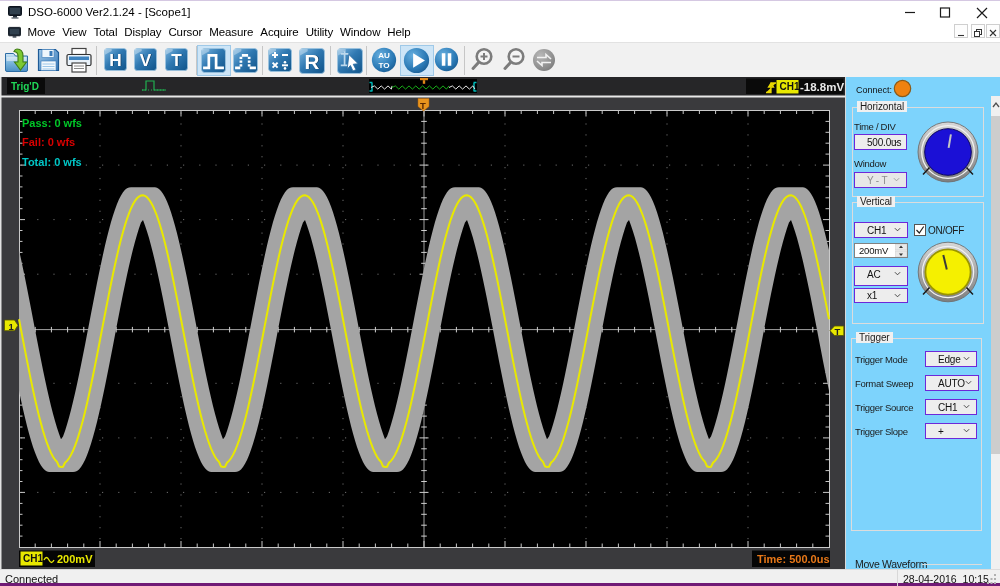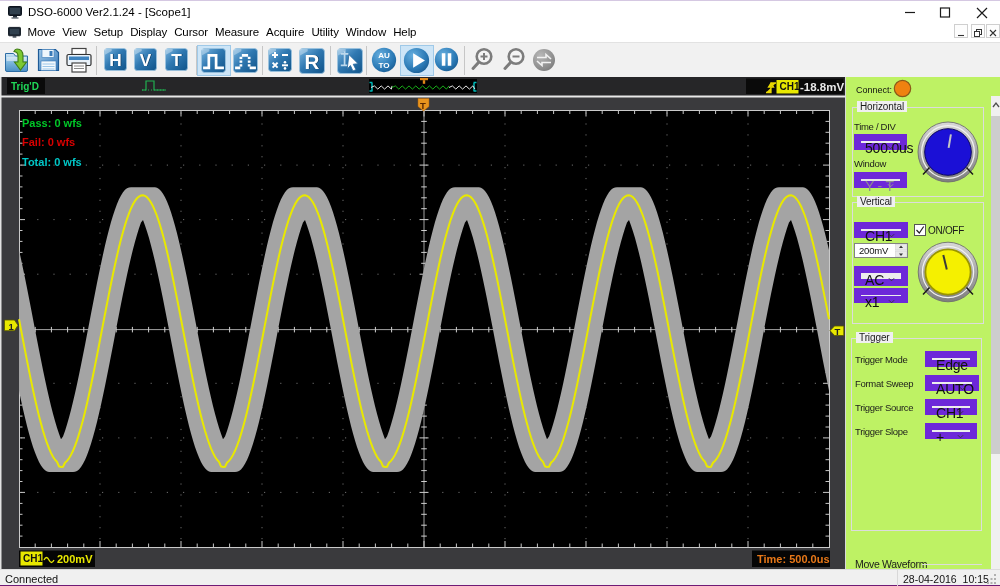--- a/index.html
+++ b/index.html
@@ -1,20 +1,20 @@
 <!DOCTYPE html>
 <html><head><meta charset="utf-8">
 <style>
 *{margin:0;padding:0;box-sizing:border-box}
 html,body{width:1000px;height:586px;overflow:hidden}
 body{font-family:"Liberation Sans",sans-serif;position:relative;background:#fff}
 .abs{position:absolute}
 .tseg{position:absolute;top:3px;height:29px;width:1px;background:#c6c6c6}
 .menu span{display:inline-block;padding:3px 3.5px;font-size:11.5px;color:#000;letter-spacing:-0.1px}
-.combo{position:absolute;border:7px solid #6d28d9;background:#ededed;font-size:14px;color:#111;padding-left:4px;letter-spacing:-0.2px}
+.combo{position:absolute;border:1px solid #6d28d9;background:#ededed;font-size:10px;color:#111;padding-left:12px;letter-spacing:-0.2px}
 .combo .chev{position:absolute;right:6px;top:3px;width:7px;height:7px}
 .glabel{position:absolute;font-size:9.5px;color:#1b1b1b;letter-spacing:-0.3px}
 .gbox{position:absolute;border:1px solid #dcdcdc}
 .gtitle{position:absolute;font-size:10px;color:#1b1b1b;background:#f0f0f0;padding:0 3px;letter-spacing:-0.1px}
 </style></head>
 <body>
 
 <div class="abs" style="left:0;top:0;width:1000px;height:22px;background:#fff;border-top:1px solid #d5c8e2">
   <svg class="abs" style="left:8px;top:4px" width="14" height="14" viewBox="0 0 14 14">
       <rect x="0.5" y="1.5" width="13" height="9" rx="1" fill="#1a2430" stroke="#0c141e"></rect>
@@ -30,21 +30,21 @@
   </svg>
 </div>
 
 <div class="abs menu" style="left:0;top:22px;width:1000px;height:20px;background:#fff">
   <svg class="abs" style="left:8px;top:4px" width="13" height="13" viewBox="0 0 14 14">
       <rect x="0.5" y="1.5" width="13" height="9" rx="1" fill="#1a2430" stroke="#0c141e"></rect>
       <rect x="2" y="3" width="10" height="6" fill="#30404e"></rect>
       <rect x="5" y="11" width="4" height="1.5" fill="#25303c"></rect>
     </svg>
   <div class="abs" style="left:24px;top:0">
-  <span>Move</span><span>View</span><span>Setup</span><span>Display</span><span>Cursor</span><span>Measure</span><span>Acquire</span><span>Utility</span><span>Window</span><span>Help</span>
+  <span>Move</span><span>View</span><span>Total</span><span>Display</span><span>Cursor</span><span>Measure</span><span>Acquire</span><span>Utility</span><span>Window</span><span>Help</span>
   </div>
   <div class="abs" style="left:954px;top:2px;width:14px;height:14px;border:1px solid #cfcfcf;background:#fdfdfd"><svg width="12" height="12" viewBox="0 0 12 12">
         <path d="M3 8.5 h6" stroke="#333" stroke-width="1.1"></path>
       </svg></div>
   <div class="abs" style="left:971px;top:2px;width:14px;height:14px;border:1px solid #cfcfcf;background:#fdfdfd"><svg width="12" height="12" viewBox="0 0 12 12">
         <rect x="4.5" y="2.5" width="5" height="5" fill="none" stroke="#333"></rect>
         <rect x="2.5" y="4.5" width="5" height="5" fill="#fdfdfd" stroke="#333"></rect>
       </svg></div>
   <div class="abs" style="left:986px;top:2px;width:14px;height:14px;border:1px solid #cfcfcf;background:#fdfdfd"><svg width="12" height="12" viewBox="0 0 12 12">
         <path d="M3 3 l6 6 M9 3 l-6 6" stroke="#333" stroke-width="1.1"></path>
@@ -522,21 +522,21 @@
 <text x="834.5" y="334.5" font-size="9.5" font-weight="bold" fill="#222" font-family="Liberation Sans, sans-serif">T</text>
 <rect x="19" y="550.5" width="76" height="16.5" fill="#050505"></rect>
 <rect x="20.5" y="551.5" width="22" height="14" fill="#e8e800"></rect>
 <text x="23" y="562" font-size="10" font-weight="bold" fill="#111" font-family="Liberation Sans, sans-serif">CH1</text>
 <path d="M44 560 q2.5 -5 5 0 q2.5 5 5 0" stroke="#e8e800" stroke-width="1.3" fill="none"></path>
 <text x="57" y="563" font-size="11" font-weight="bold" fill="#e8e800" font-family="Liberation Sans, sans-serif">200mV</text>
 <rect x="752" y="550.5" width="78" height="16.5" fill="#050505"></rect>
 <text x="757" y="563" font-size="11" font-weight="bold" fill="#e87818" font-family="Liberation Sans, sans-serif">Time: 500.0us</text>
 </svg>
 
-<div class="abs" style="left:845px;top:77px;width:155px;height:492px;background:#bef264;border-left:1px solid #d8d8d8">
+<div class="abs" style="left:845px;top:77px;width:155px;height:492px;background:#7dd3fc;border-left:1px solid #d8d8d8">
   <div class="abs" style="left:10px;top:7.5px;font-size:9px;color:#111">Connect:</div>
   <svg class="abs" style="left:47px;top:2px" width="19" height="19">
       <circle cx="9.5" cy="9.5" r="8.2" fill="#ef8210" stroke="#8a5a18" stroke-width="1.2"></circle>
     </svg>
 
   <div class="abs" style="left:145px;top:19px;width:10px;height:473px;background:#f0f0f0">
     <svg width="10" height="473">
         <path d="M2 11 l3-4 l3 4" stroke="#505050" fill="none" stroke-width="1.3"></path>
         <rect x="0" y="20" width="10" height="338" fill="#cdcdcd"></rect>
       </svg>
@@ -607,21 +607,21 @@
       </svg></div>
   <div class="glabel" style="left:9px;top:349px">Trigger Slope</div>
   <div class="combo" style="left:79px;top:346px;width:52px;height:16px;line-height:15px">+<svg class="chev" viewBox="0 0 8 8">
         <path d="M1 2.5 l3 3 l3-3" stroke="#333" fill="none"></path>
       </svg></div>
 
   <div class="glabel" style="left:9px;top:481px;font-size:10.5px">Move Waveform</div>
   <div class="abs" style="left:76px;top:487px;width:60px;height:1px;background:#dcdcdc"></div>
 </div>
 
-<div class="abs" style="left:0;top:569px;width:1000px;height:17px;background:#f0f0f0;border-top:1px solid #dcdcdc;border-bottom:1px solid #701a75">
+<div class="abs" style="left:0;top:569px;width:1000px;height:17px;background:#f0f0f0;border-top:1px solid #dcdcdc;border-bottom:3px solid #701a75">
   <div class="abs" style="left:5px;top:3px;font-size:11px;color:#111">Connected</div>
   <div class="abs" style="left:897px;top:0;width:1px;height:16px;background:#d8d8d8"></div>
   <div class="abs" style="left:903px;top:3px;font-size:10.5px;color:#111">28-04-2016&nbsp; 10:15</div>
   <svg class="abs" style="left:987px;top:4px" width="10" height="10">
       <g fill="#b0b0b0">
         <rect x="7" y="0" width="2" height="2"></rect>
         <rect x="7" y="4" width="2" height="2"></rect>
         <rect x="7" y="8" width="2" height="2"></rect>
         <rect x="3.5" y="4" width="2" height="2"></rect>
         <rect x="3.5" y="8" width="2" height="2"></rect>

